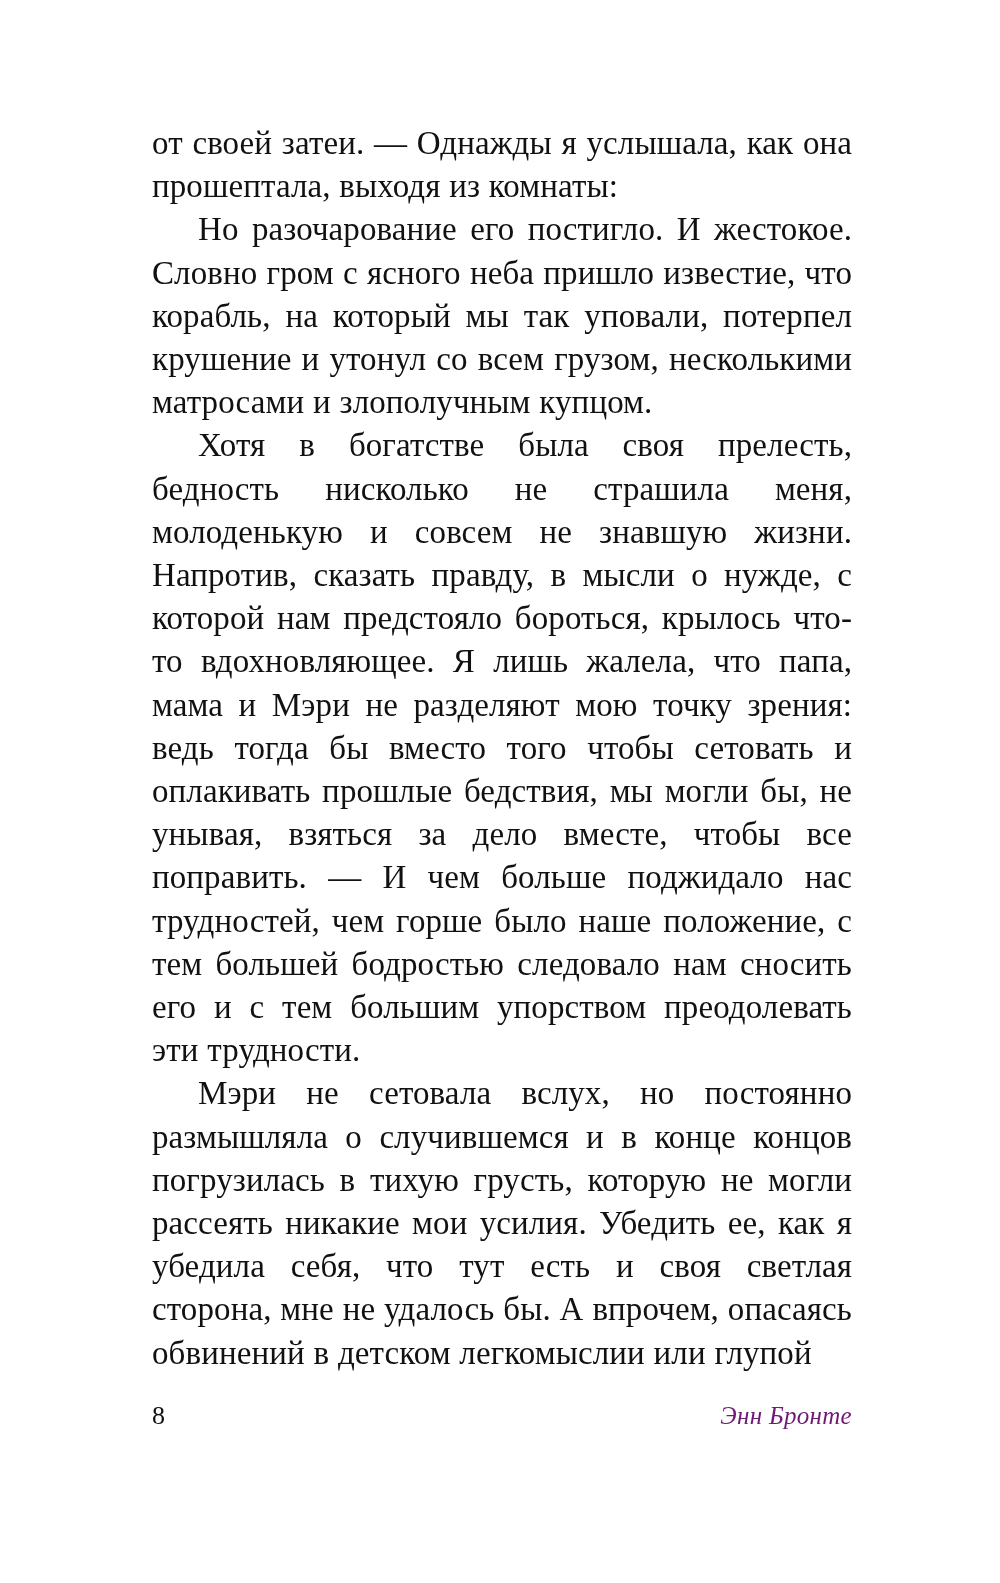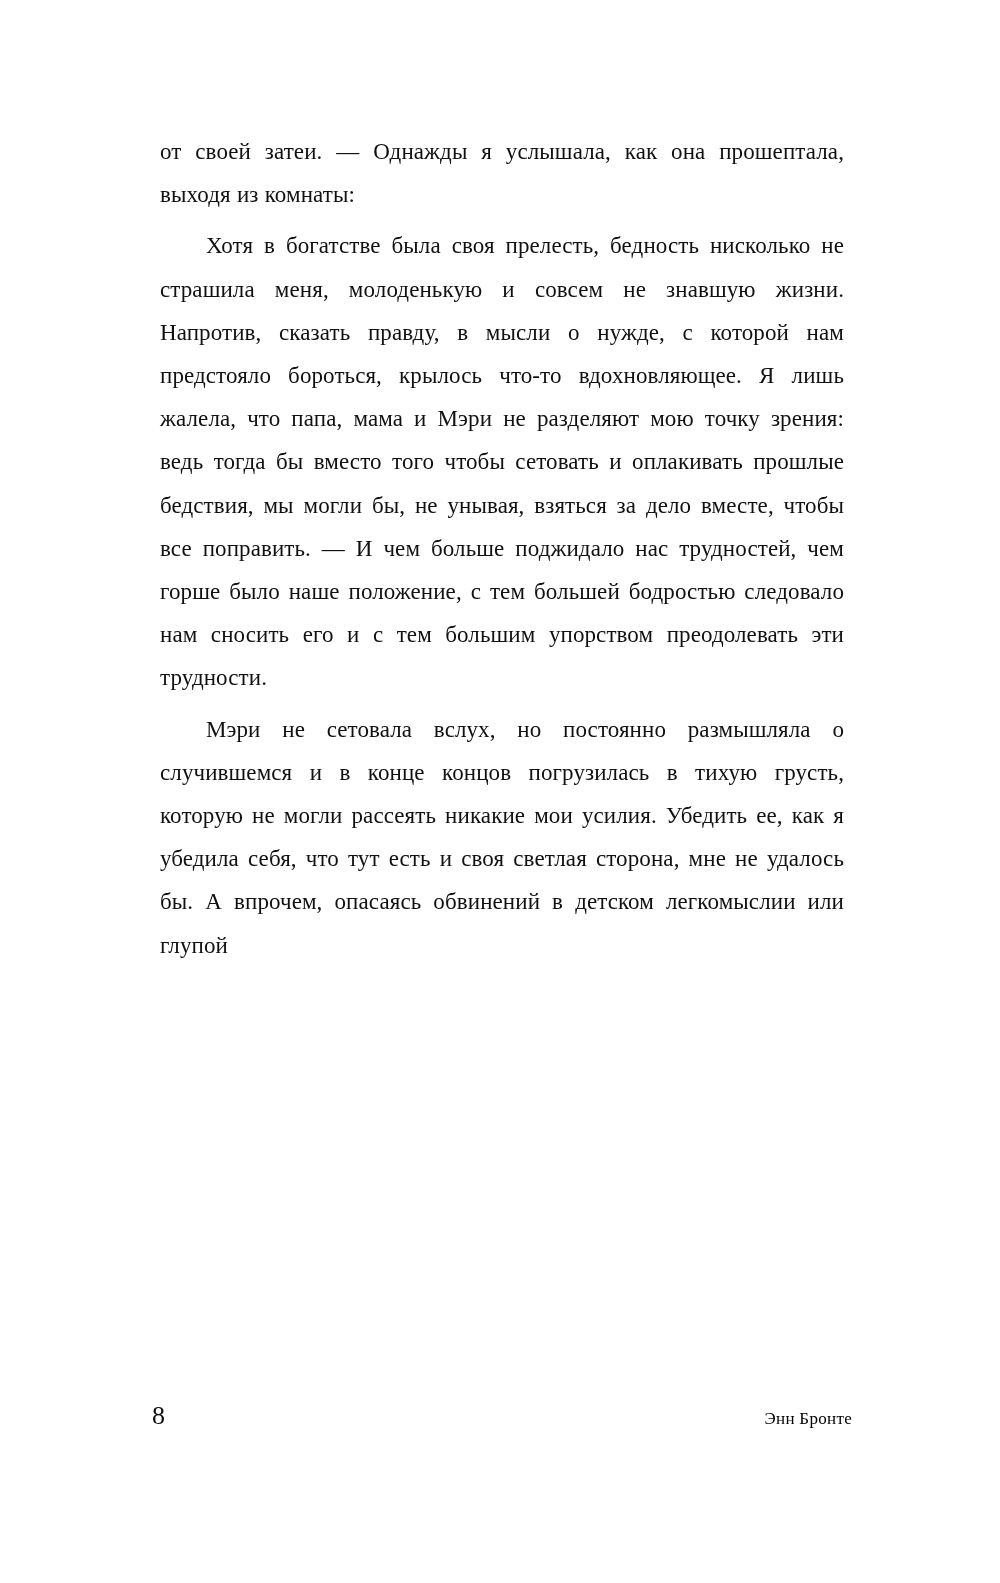--- a/index.html
+++ b/index.html
@@ -23,22 +23,22 @@
     height: 1583px;
     background: #ffffff;
   }
   .text-block {
     position: absolute;
     left: 152px;
     top: 122px;
     width: 700px;
   }
   .para {
-    margin: 8px;
-    font-size: 23px;
+    margin: 0;
+    font-size: 33px;
     line-height: 43.2px;
     text-align: justify;
     text-justify: inter-word;
     letter-spacing: 0.1px;
     word-spacing: 0.4px;
     hyphens: manual;
   }
   .para.indent {
     text-indent: 46px;
   }
@@ -50,33 +50,35 @@
     display: flex;
     align-items: baseline;
     justify-content: space-between;
   }
   .page-number {
     font-size: 26px;
     line-height: 32px;
     color: #111111;
   }
   .book-author {
-    font-size: 17px;
+    font-size: 25px;
     line-height: 32px;
-    color: #000000;
+    font-style: italic;
+    color: #701a75;
     letter-spacing: 0.3px;
   }
 </style>
 </head>
 <body>
 
 <div class="page">
 
   <div class="text-block">
     <p class="para">от своей затеи. — Однажды я услышала, как она прошептала, выходя из комнаты:</p>
+    <p class="para indent">Но разочарование его постигло. И жестокое. Словно гром с ясного неба пришло известие, что корабль, на который мы так уповали, потерпел крушение и утонул со всем грузом, несколькими матросами и злополучным купцом.</p>
     <p class="para indent">Хотя в богатстве была своя прелесть, бедность нисколько не страшила меня, молоденькую и совсем не знавшую жизни. Напротив, сказать правду, в мысли о нужде, с которой нам предстояло бороться, крылось что-то вдохновляющее. Я лишь жалела, что папа, мама и Мэри не разделяют мою точку зрения: ведь тогда бы вместо того чтобы сетовать и оплакивать прошлые бедствия, мы могли бы, не унывая, взяться за дело вместе, чтобы все поправить. — И чем больше поджидало нас трудностей, чем горше было наше положение, с тем большей бодростью следовало нам сносить его и с тем большим упорством преодолевать эти трудности.</p>
     <p class="para indent">Мэри не сетовала вслух, но постоянно размышляла о случившемся и в конце концов погрузилась в тихую грусть, которую не могли рассеять никакие мои усилия. Убедить ее, как я убедила себя, что тут есть и своя светлая сторона, мне не удалось бы. А впрочем, опасаясь обвинений в детском легкомыслии или глупой</p>
   </div>
 
   <div class="footer">
     <span class="page-number">8</span>
     <span class="book-author">Энн Бронте</span>
   </div>
 
 </div>

